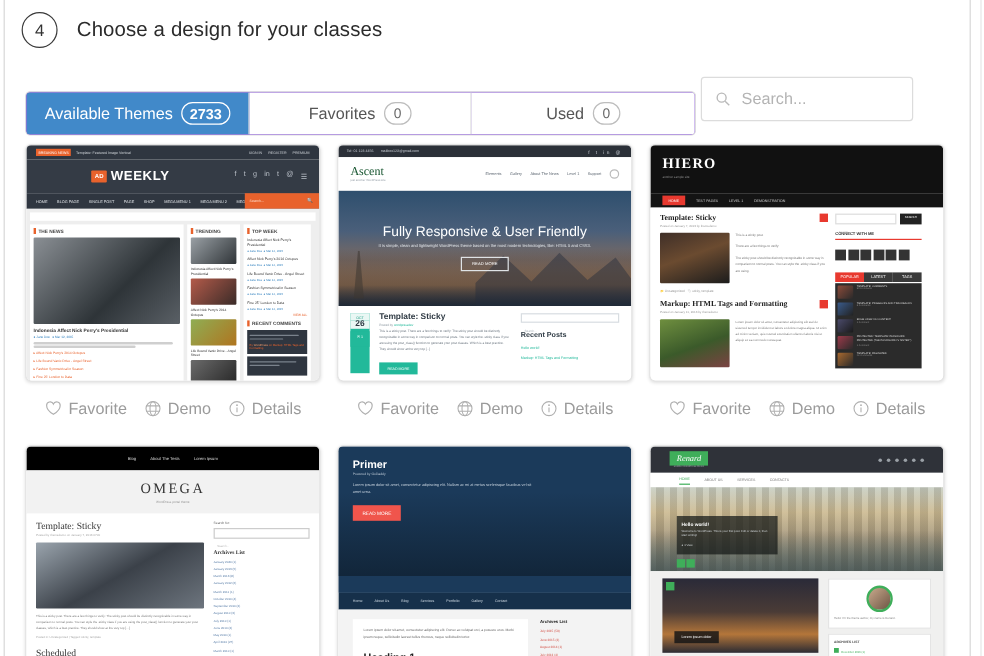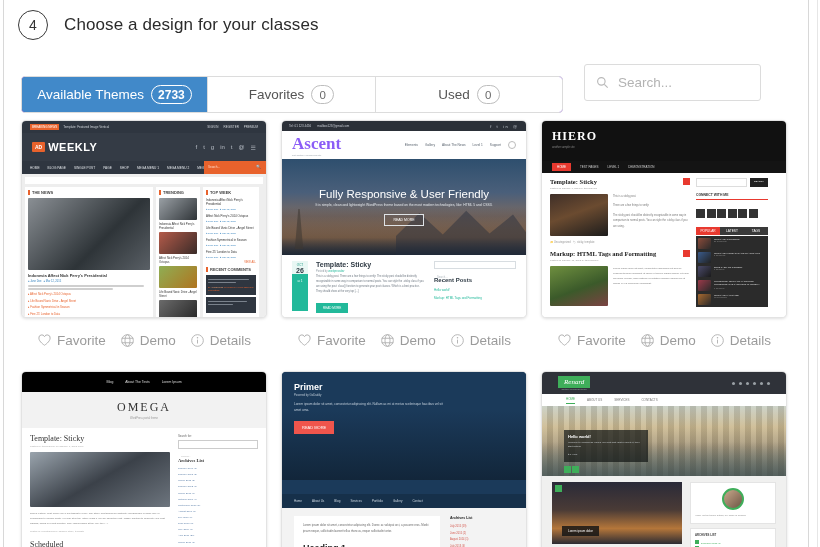--- a/index.html
+++ b/index.html
@@ -40,21 +40,21 @@
     display: flex; align-items: center; justify-content: center; gap: 7px;
     font-size: 13.5px; color: #555;
     border-right: 1px solid #dcdcdc;
     padding: 0 14px;
     background: #fff;
     cursor: pointer;
   }
   .tab:last-child { border-right: none; }
   .tab.active { background: #4189c9; color: #fff; }
   .tab-w1 { width: 186px; }
-  .tab-w2 { width: 168px; }
+  .tab-w2 { width: 185px; }
   .tab-w3 { width: 186px; }
   .pill {
     min-width: 23px; height: 19px; padding: 0 6px;
     border-radius: 11px; border: 1px solid #bdbdbd;
     display: flex; align-items: center; justify-content: center;
     font-size: 11.5px; color: #6a6a6a; background: transparent;
   }
   .tab.active .pill { border-color: #fff; color: #fff; font-weight: bold; font-size: 12px; }
 
   
@@ -92,39 +92,39 @@
     height: 28px; margin-top: 8px; padding-left: 16px;
   }
   .act { display: flex; align-items: center; gap: 5px; color: #9b9b9b; font-size: 13.5px; cursor: pointer; }
 
   
   .ms { position:absolute; inset:0; font-family:"Liberation Sans", sans-serif; }
 
   
   .adw-top { background:#2f3640; height:12px; display:flex; align-items:center; padding:0 8px; justify-content:space-between;}
   .adw-logo-bar { background:#343b45; height:28px; display:flex; align-items:center; padding:0 10px; justify-content:space-between;}
-  .adw-logo { display:flex; align-items:center; gap:3px;}
+  .adw-logo { display:flex; align-items:center; gap:3px;margin-left:44px;}
   .adw-badge { background:#e8622c; color:#fff; font-size:5px; padding:2px 3px; border-radius:1px; font-weight:bold;}
   .adw-name { color:#fff; font-size:11px; font-weight:bold; letter-spacing:.5px;}
   .adw-nav { background:#2f3640; height:13px; display:flex; align-items:center; padding:0 8px; gap:8px;}
   .adw-srch { background:#e8622c; width:62px; height:13px; position:absolute; right:0; top:40px;}
   .adw-body { background:#eeeeee; position:absolute; top:53px; left:0; right:0; bottom:0; padding:3px;}
   .adw-crumb { background:#fff; height:7px; margin-bottom:3px;}
   .adw-cols { display:flex; gap:3px; }
   .adw-main { background:#fff; width:128px; padding:3px;}
   .adw-mid { background:#fff; width:44px; padding:3px;}
   .adw-side { background:#fff; width:56px; padding:3px;}
   .sec-title { font-size:4px; color:#444; border-left:2px solid #e8622c; padding-left:2px; margin-bottom:3px; font-weight:bold;}
   .ph { background:linear-gradient(135deg,#6a6a6a,#3b3b3b); border-radius:1px;}
   .txt { background:#cfcfcf; height:1.5px; border-radius:1px; margin:1.5px 0;}
 
   
   .asc-top { background:#2b3038; height:10px; display:flex; align-items:center; justify-content:space-between; padding:0 7px;}
   .asc-head { background:#fff; height:28px; display:flex; align-items:center; justify-content:space-between; padding:0 10px;}
-  .asc-logo { color:#8b5cf6; font-size:17px; font-weight:bold; font-family:"Liberation Serif", serif;}
+  .asc-logo { color:#14532d; font-size:10px; font-weight:normal; font-family:"Liberation Serif", serif;}
   .asc-hero { height:96px; position:relative;
     background:linear-gradient(180deg,#2e4f6e 0%, #4a5f7a 35%, #7a6a62 60%, #c08a5a 82%, #2f3d4e 100%);
     display:flex; flex-direction:column; align-items:center; justify-content:center; overflow:hidden;}
   .asc-hero h3 { color:#fff; font-size:11.5px; font-weight:normal; z-index:2; text-align:center;}
   .asc-hero p { color:#e2e6ea; font-size:3.4px; z-index:2; text-align:center; width:180px; line-height:1.7; margin-top:3px;}
   .asc-btn { border:1px solid #dfe3e6; color:#fff; font-size:3.5px; padding:3px 8px; margin-top:5px; z-index:2;}
   .asc-body { background:#fff; position:absolute; top:134px; left:0; right:0; bottom:0; padding:6px 10px; display:flex; gap:8px;}
   .asc-date { background:#22b99a; width:16px; }
   .asc-h { font-size:7px; color:#2f3a44; font-weight:bold;}
 

